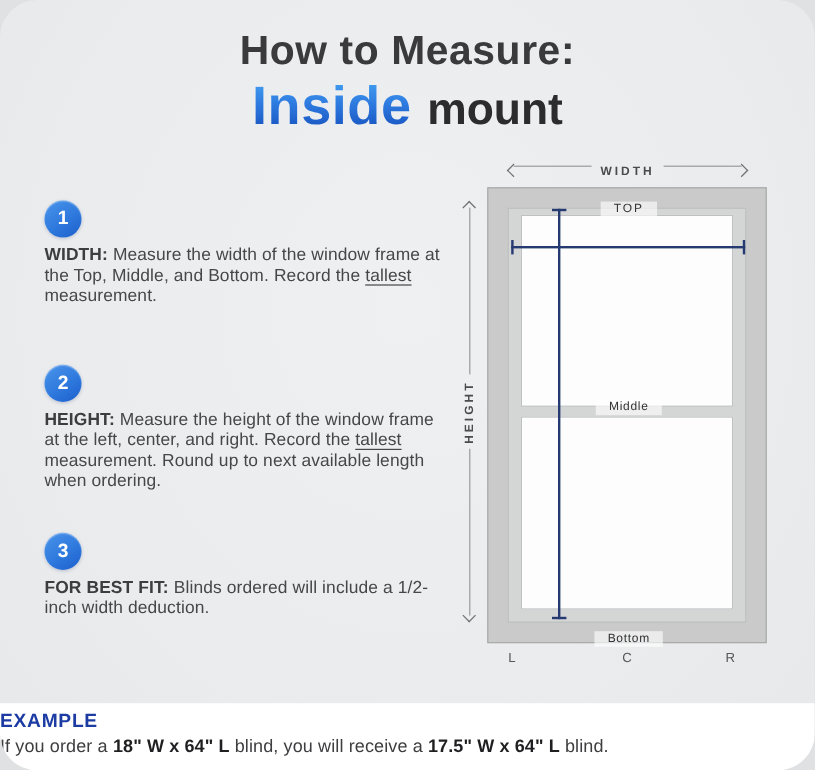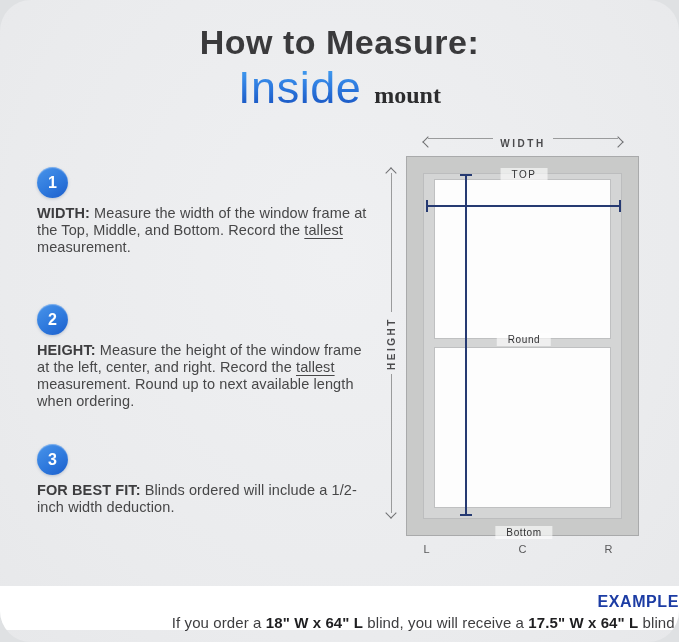--- a/index.html
+++ b/index.html
@@ -8,26 +8,26 @@
     background:radial-gradient(ellipse at 50% 40%, #eff0f2 0%, #eaebed 70%, #e7e8ea 100%);
     font-family:"Liberation Sans", sans-serif;
     border-radius:31px;
     -webkit-font-smoothing:antialiased;
   }
   
   .title-block{position:absolute;top:24px;left:0;width:100%;text-align:center;}
   .title-line1{font-size:34px;font-weight:700;color:#3a3a3c;letter-spacing:.5px;line-height:1.1;}
   .title-line2{display:flex;justify-content:center;align-items:baseline;gap:13px;margin-top:1px;}
   .title-highlight{
-    font-size:45px;font-weight:400;letter-spacing:.5px;
+    font-size:45px;font-weight:700;letter-spacing:.5px;
     background:linear-gradient(180deg,#49a9f5 0%,#2f7de1 45%,#1148b8 100%);
     -webkit-background-clip:text;background-clip:text;
     -webkit-text-fill-color:transparent;color:#1b5ed2;text-align:center;
   }
-  .title-suffix{font-size:24px;font-weight:600;color:#2c2c2e;font-family:Liberation Serif, serif;}
+  .title-suffix{font-size:37px;font-weight:600;color:#2c2c2e;}
   
   .step{position:absolute;left:37px;width:330px;}
   .step-1{top:167px;} .step-2{top:304px;} .step-3{top:444px;}
   .step-circle{
     width:31px;height:31px;border-radius:50%;
     background:linear-gradient(145deg,#4a95ea 0%,#2e79dd 55%,#1c5ecb 100%);
     color:#fff;font-size:16px;font-weight:700;
     display:flex;align-items:center;justify-content:center;
     box-shadow:0 1px 3px rgba(40,70,120,.25), inset 0 1px 1px rgba(255,255,255,.35);
   }
@@ -71,22 +71,22 @@
     background:rgba(255,255,255,.62);padding:1px 11px;
     font-size:10px;color:#333335;letter-spacing:.6px;white-space:nowrap;
   }
   .chip-top{left:524px;top:168px;letter-spacing:1.5px;}
   .chip-middle{left:524px;top:333px;}
   .chip-bottom{left:524px;top:526px;}
   .lcr-label{position:absolute;top:543px;transform:translateX(-50%);font-size:11px;color:#58585a;letter-spacing:1px;}
   .lcr-l{left:427px;} .lcr-c{left:523px;} .lcr-r{left:609px;}
   
   .footer{
-    position:absolute;left:0;top:586px;width:100%;height:44px;background:#ffffff;
-    text-align:right;box-sizing:border-box;padding-top:7px;
+    position:absolute;left:0;top:586px;width:100%;height:56px;background:#ffffff;
+    text-align:left;box-sizing:border-box;padding-top:7px;
   }
   .example-heading{font-size:16px;font-weight:700;color:#1c3ca4;letter-spacing:.6px;}
   .example-line{margin-top:3px;font-size:15px;color:#3e3e40;letter-spacing:.1px;}
   .example-line b{color:#1f1f21;font-weight:700;}
 </style>
 </head>
 <body>
 
 <div class="canvas">
 
@@ -135,21 +135,21 @@
     <div class="window-inner">
       <div class="pane pane-top"></div>
       <div class="pane pane-bottom"></div>
     </div>
   </div>
 
   <div class="measure-v"></div>
   <div class="measure-h"></div>
 
   <div class="chip chip-top">TOP</div>
-  <div class="chip chip-middle">Round</div>
+  <div class="chip chip-middle">Middle</div>
   <div class="chip chip-bottom">Bottom</div>
 
   <span class="lcr-label lcr-l">L</span>
   <span class="lcr-label lcr-c">C</span>
   <span class="lcr-label lcr-r">R</span>
 
   <div class="footer">
     <div class="example-heading">EXAMPLE</div>
     <div class="example-line"><span>If you order a </span><b>18" W x 64" L</b><span> blind, you will receive a </span><b>17.5" W x 64" L</b><span> blind.</span></div>
   </div>

